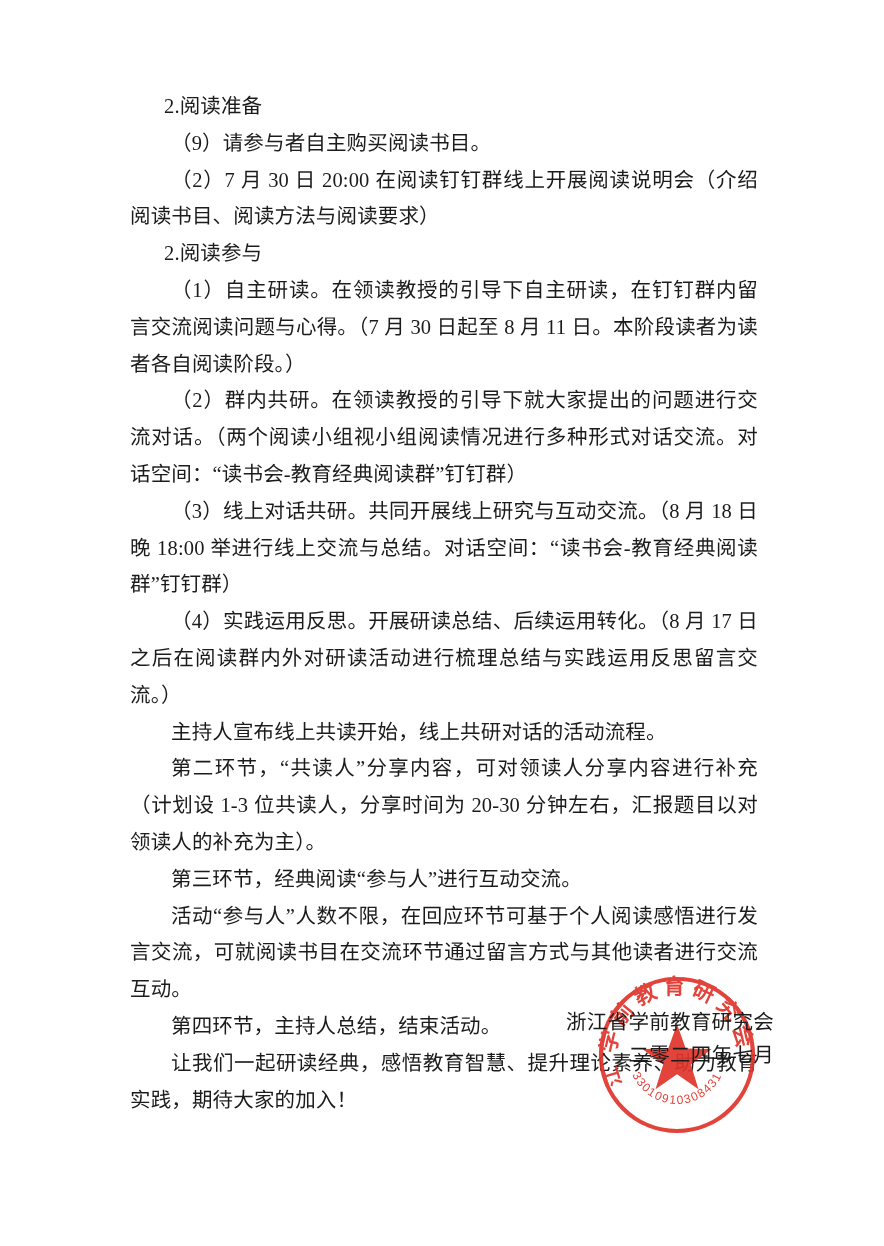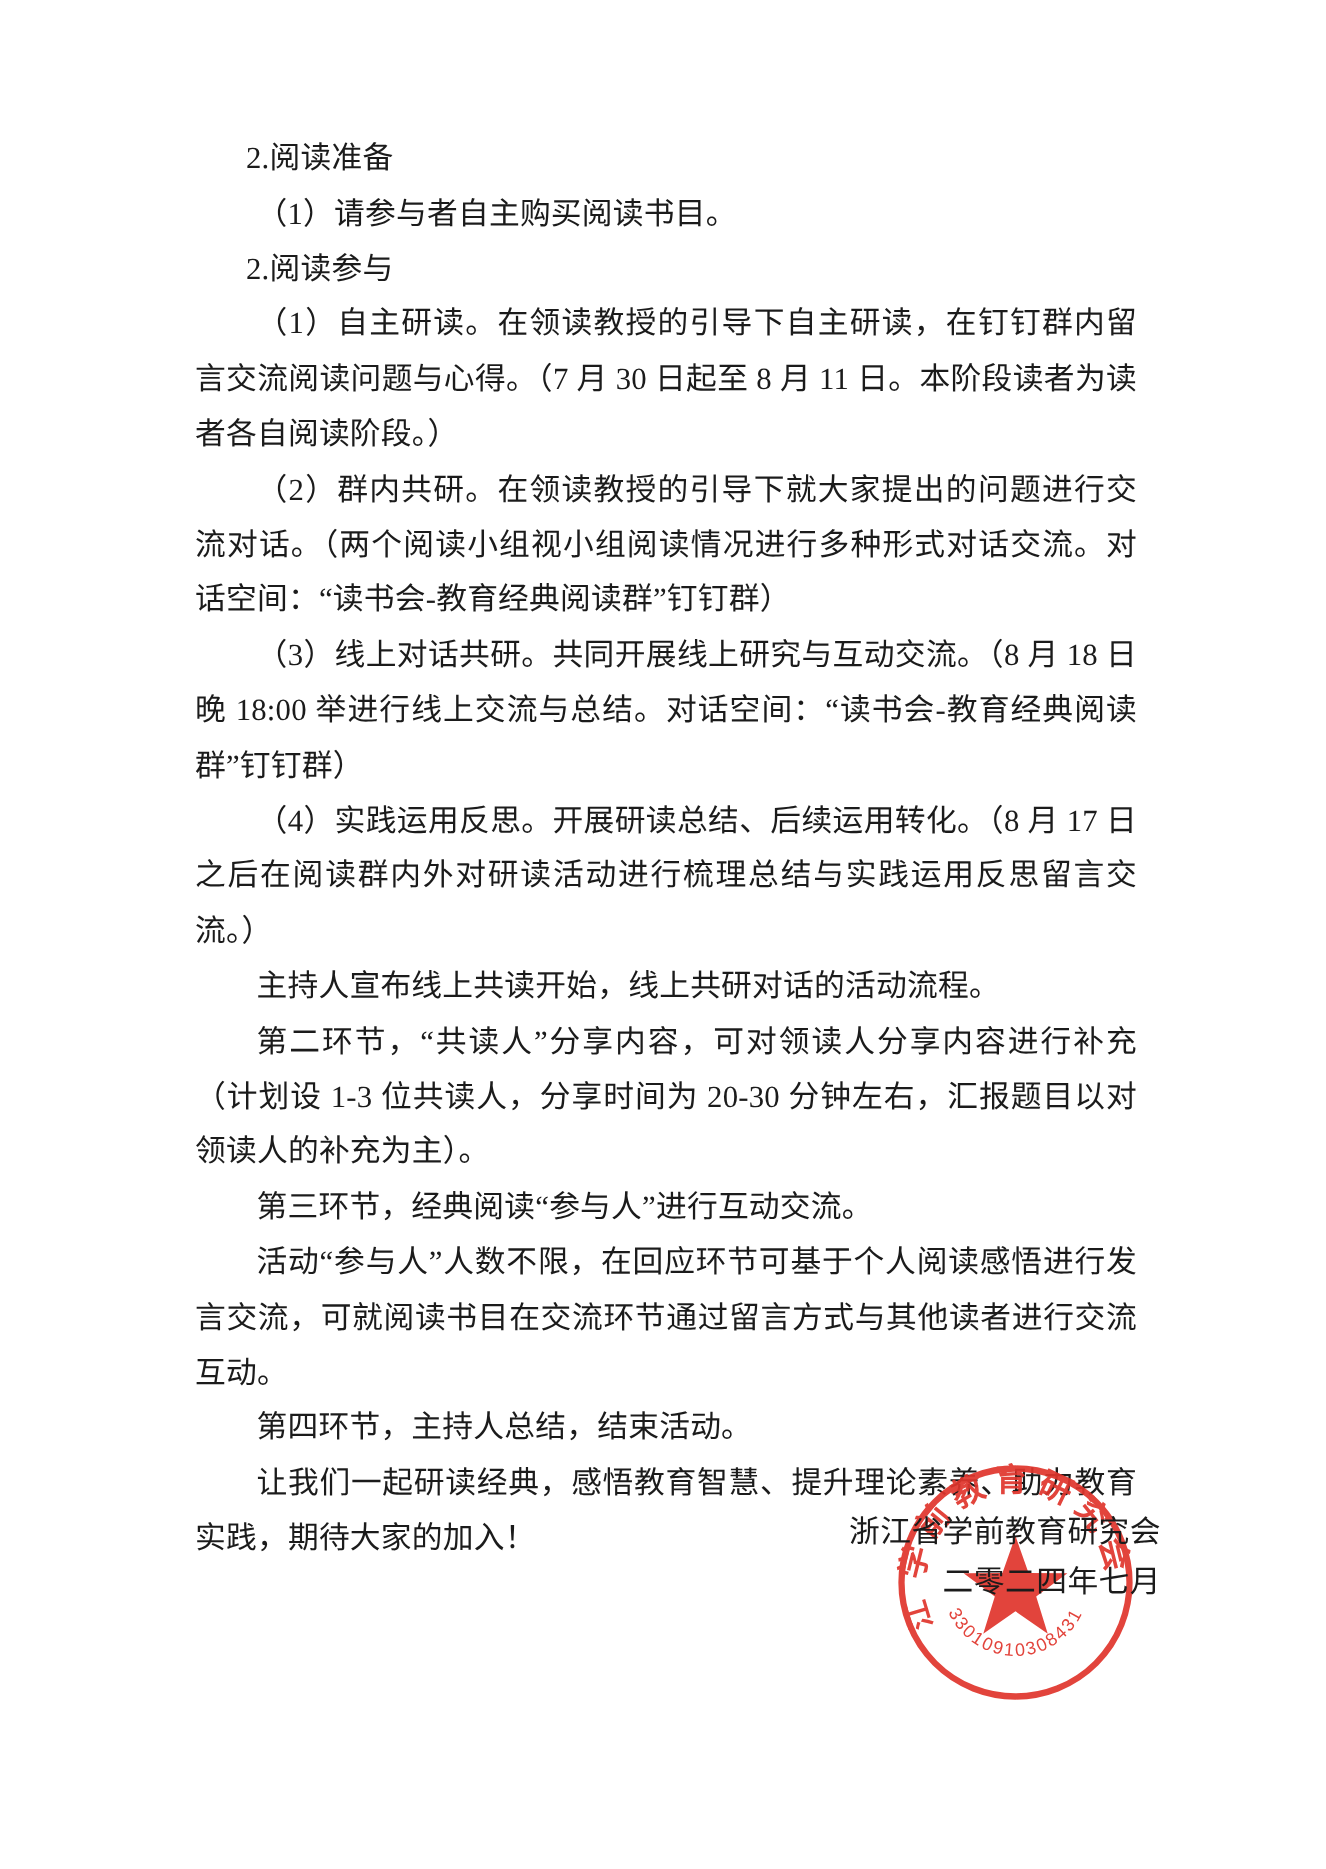--- a/index.html
+++ b/index.html
@@ -89,21 +89,22 @@
     height: 166px;
   }
 </style>
 </head>
 <body>
 
 <div id="page">
 
   <div id="doc-body">
       <p class="para heading">2.阅读准备</p>
-      <p class="para indent">（1）请参与者自主购买阅读书目。</p>
+      <p class="para indent">（9）请参与者自主购买阅读书目。</p>
+      <p class="para indent">（2）7 月 30 日 20:00 在阅读钉钉群线上开展阅读说明会（介绍阅读书目、阅读方法与阅读要求）</p>
       <p class="para heading">2.阅读参与</p>
       <p class="para indent">（1）自主研读。在领读教授的引导下自主研读，在钉钉群内留言交流阅读问题与心得。（7 月 30 日起至 8 月 11 日。本阶段读者为读者各自阅读阶段。）</p>
       <p class="para indent">（2）群内共研。在领读教授的引导下就大家提出的问题进行交流对话。（两个阅读小组视小组阅读情况进行多种形式对话交流。对话空间：“读书会-教育经典阅读群”钉钉群）</p>
       <p class="para indent">（3）线上对话共研。共同开展线上研究与互动交流。（8 月 18 日晚 18:00 举进行线上交流与总结。对话空间：“读书会-教育经典阅读群”钉钉群）</p>
       <p class="para indent">（4）实践运用反思。开展研读总结、后续运用转化。（8 月 17 日之后在阅读群内外对研读活动进行梳理总结与实践运用反思留言交流。）</p>
       <p class="para indent">主持人宣布线上共读开始，线上共研对话的活动流程。</p>
       <p class="para indent">第二环节，“共读人”分享内容，可对领读人分享内容进行补充（计划设 1-3 位共读人，分享时间为 20-30 分钟左右，汇报题目以对领读人的补充为主）。</p>
       <p class="para indent">第三环节，经典阅读“参与人”进行互动交流。</p>
       <p class="para indent">活动“参与人”人数不限，在回应环节可基于个人阅读感悟进行发言交流，可就阅读书目在交流环节通过留言方式与其他读者进行交流互动。</p>
       <p class="para indent">第四环节，主持人总结，结束活动。</p>

